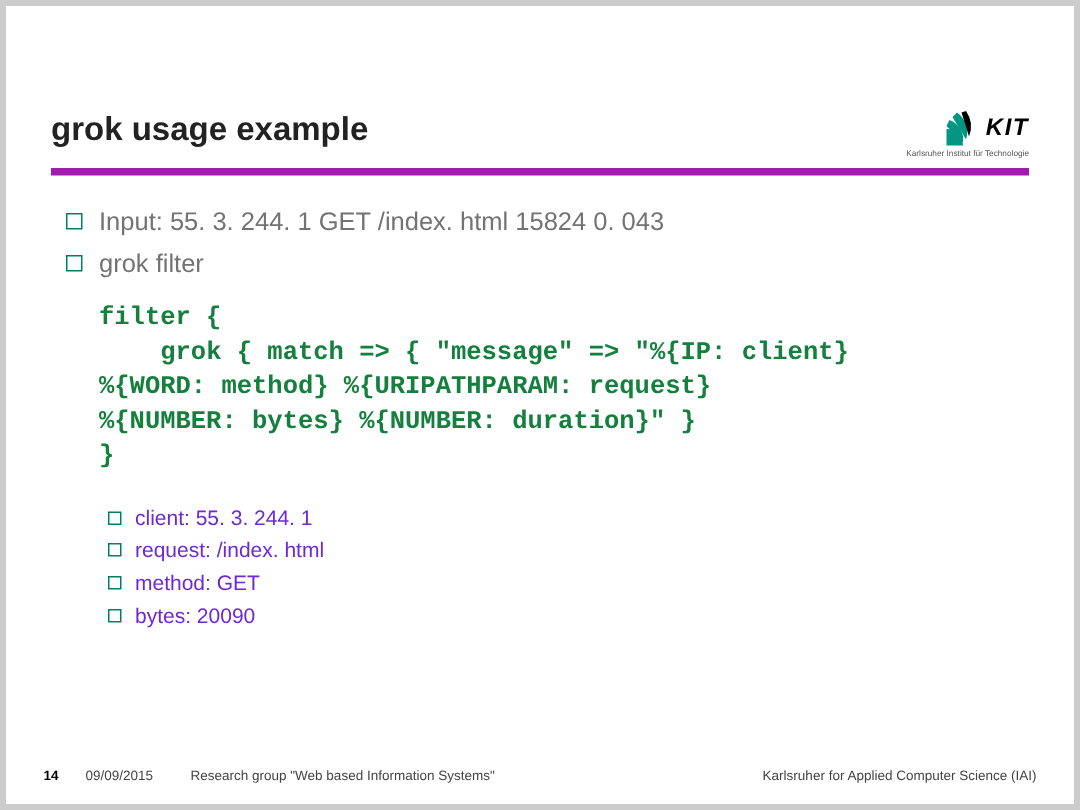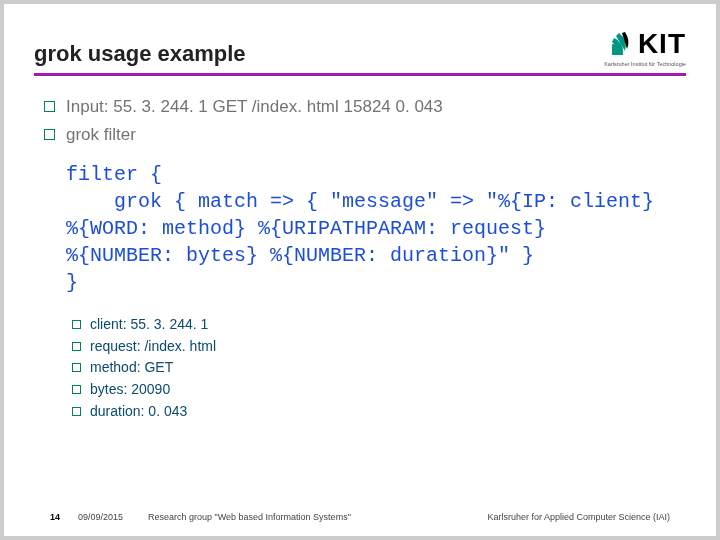--- a/index.html
+++ b/index.html
@@ -15,24 +15,25 @@
   .slide {
     width: 712px;
     height: 532px;
     background: #ffffff;
     position: relative;
     padding: 24px 30px 0 30px;
   }
   .header {
     display: flex;
     justify-content: space-between;
-    align-items: flex-end;
-    border-bottom: 3px solid #a21caf;
+    align-items: flex-start;
+    border-bottom: 5px solid #a21caf;
     padding-bottom: 6px;
     margin-bottom: 18px;
+    margin-top: 45px;
   }
   .title {
     font-size: 22px;
     font-weight: bold;
     color: #222;
   }
   .logo {
     display: flex;
     flex-direction: column;
     align-items: flex-end;
@@ -40,24 +41,25 @@
   .logo-row {
     display: flex;
     align-items: center;
     gap: 2px;
   }
   .logo-fan {
     width: 26px;
     height: 26px;
   }
   .logo-text {
-    font-size: 28px;
+    font-size: 16px;
     font-weight: 900;
     letter-spacing: 1px;
     color: #000;
+    font-style: italic;
   }
   .logo-sub {
     font-size: 5.5px;
     color: #555;
     margin-top: 1px;
   }
   .content {
     padding-left: 8px;
   }
   ul.main-list {
@@ -77,37 +79,38 @@
     position: absolute;
     left: 2px;
     top: 7px;
     width: 9px;
     height: 9px;
     border: 1px solid #008060;
     background: #fff;
   }
   .code-block {
     font-family: "Courier New", Courier, monospace;
-    font-size: 20px;
-    color: #1d4ed8;
+    font-size: 17px;
+    color: #15803d;
     line-height: 1.35;
     padding: 8px 0 8px 24px;
     margin: 6px 0 10px 0;
     white-space: pre-wrap;
+    font-weight: bold;
   }
   ul.sub-list {
     list-style: none;
     padding-left: 28px;
     margin-top: 4px;
   }
   ul.sub-list > li {
     position: relative;
     padding-left: 20px;
     font-size: 14px;
-    color: #0c4a6e;
+    color: #6d28d9;
     line-height: 1.55;
   }
   ul.sub-list > li::before {
     content: "";
     position: absolute;
     left: 2px;
     top: 6px;
     width: 7px;
     height: 7px;
     border: 1px solid #008060;
@@ -115,21 +118,21 @@
   }
   .footer {
     position: absolute;
     left: 0;
     right: 0;
     bottom: 14px;
     display: flex;
     align-items: center;
     font-size: 9px;
     color: #444;
-    padding: 0 46px;
+    padding: 0 25px;
     justify-content: flex-end;
   }
   .footer .page {
     font-weight: bold;
     color: #000;
     width: 28px;
   }
   .footer .date {
     width: 70px;
   }
@@ -170,21 +173,20 @@
     grok { match =&gt; { "message" =&gt; "%{IP: client}
 %{WORD: method} %{URIPATHPARAM: request}
 %{NUMBER: bytes} %{NUMBER: duration}" }
 }</div>
 
     <ul class="sub-list">
       <li>client: 55. 3. 244. 1</li>
       <li>request: /index. html</li>
       <li>method: GET</li>
       <li>bytes: 20090</li>
-      <li>duration: 0. 043</li>
     </ul>
   </div>
 
   <div class="footer">
     <span class="page">14</span>
     <span class="date">09/09/2015</span>
     <span class="group">Research group "Web based Information Systems"</span>
     <span class="inst">Karlsruher for Applied Computer Science (IAI)</span>
   </div>
 </div>

